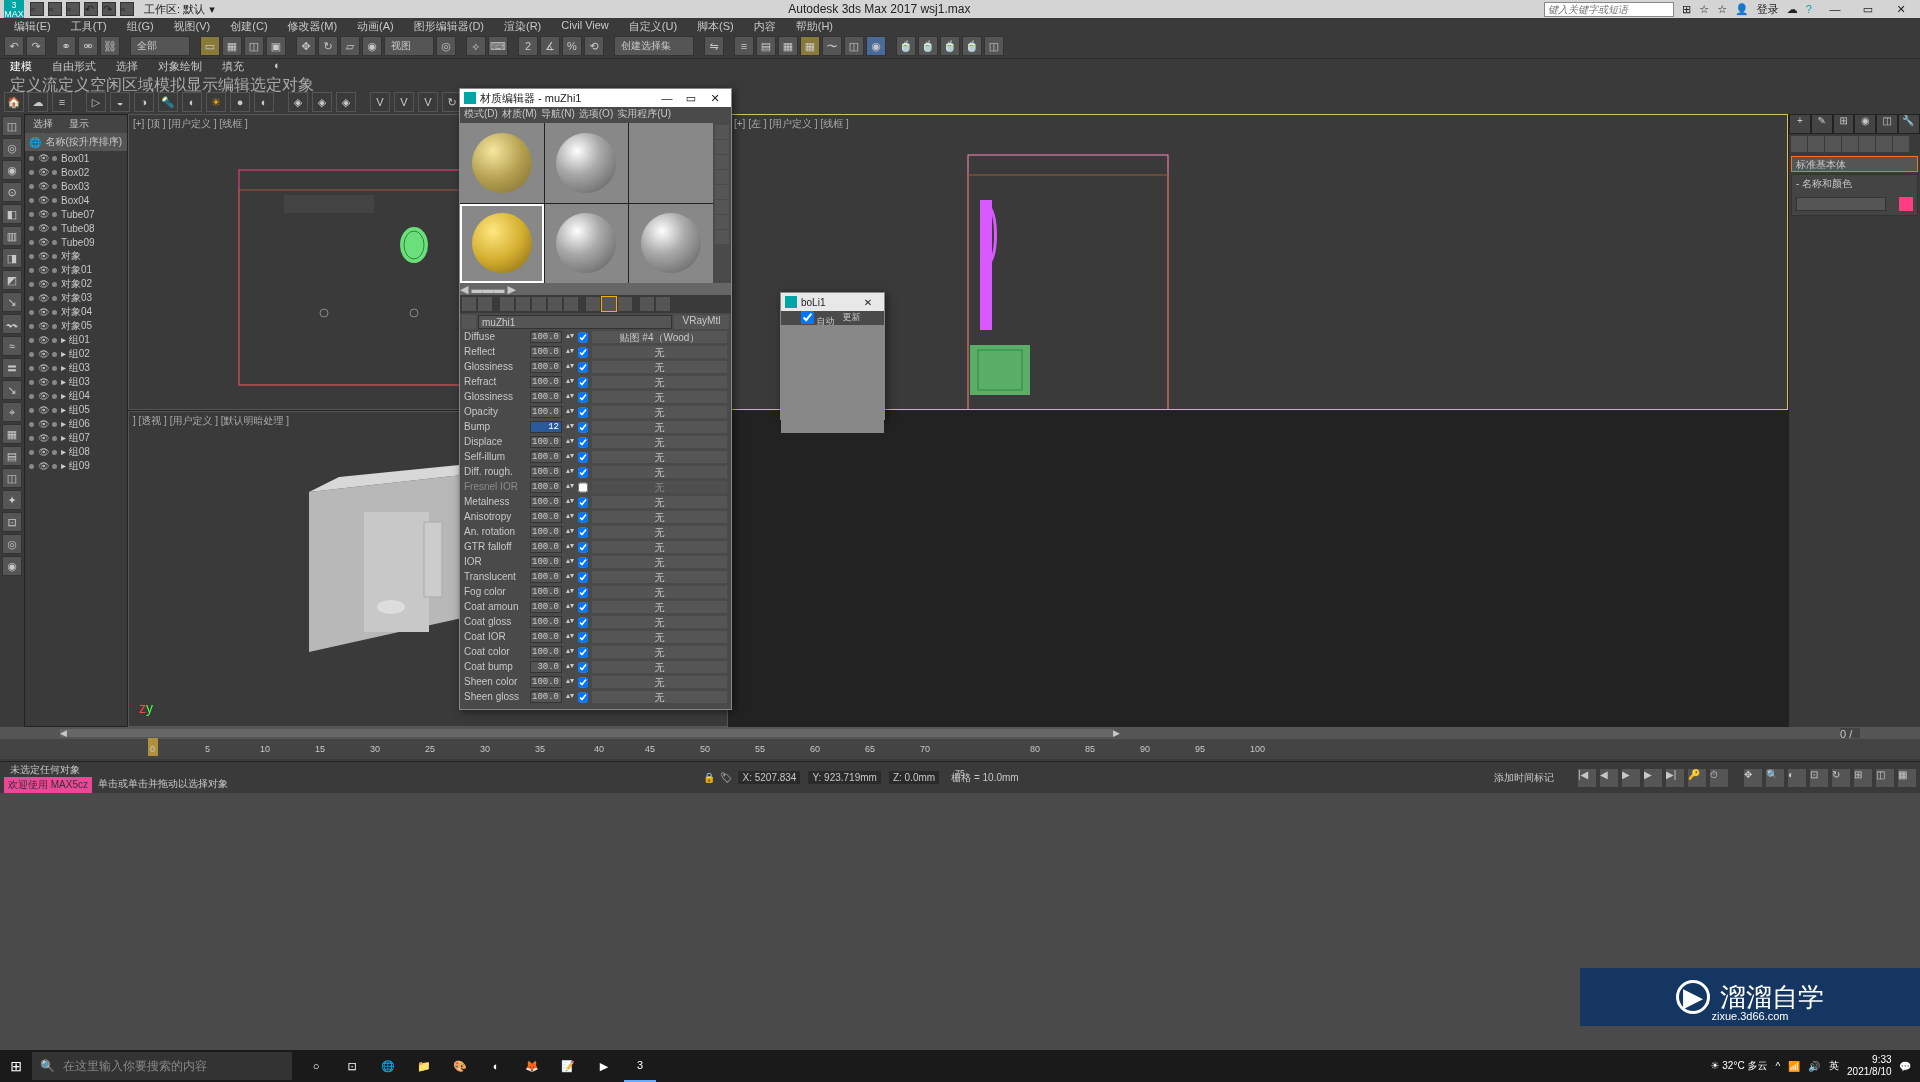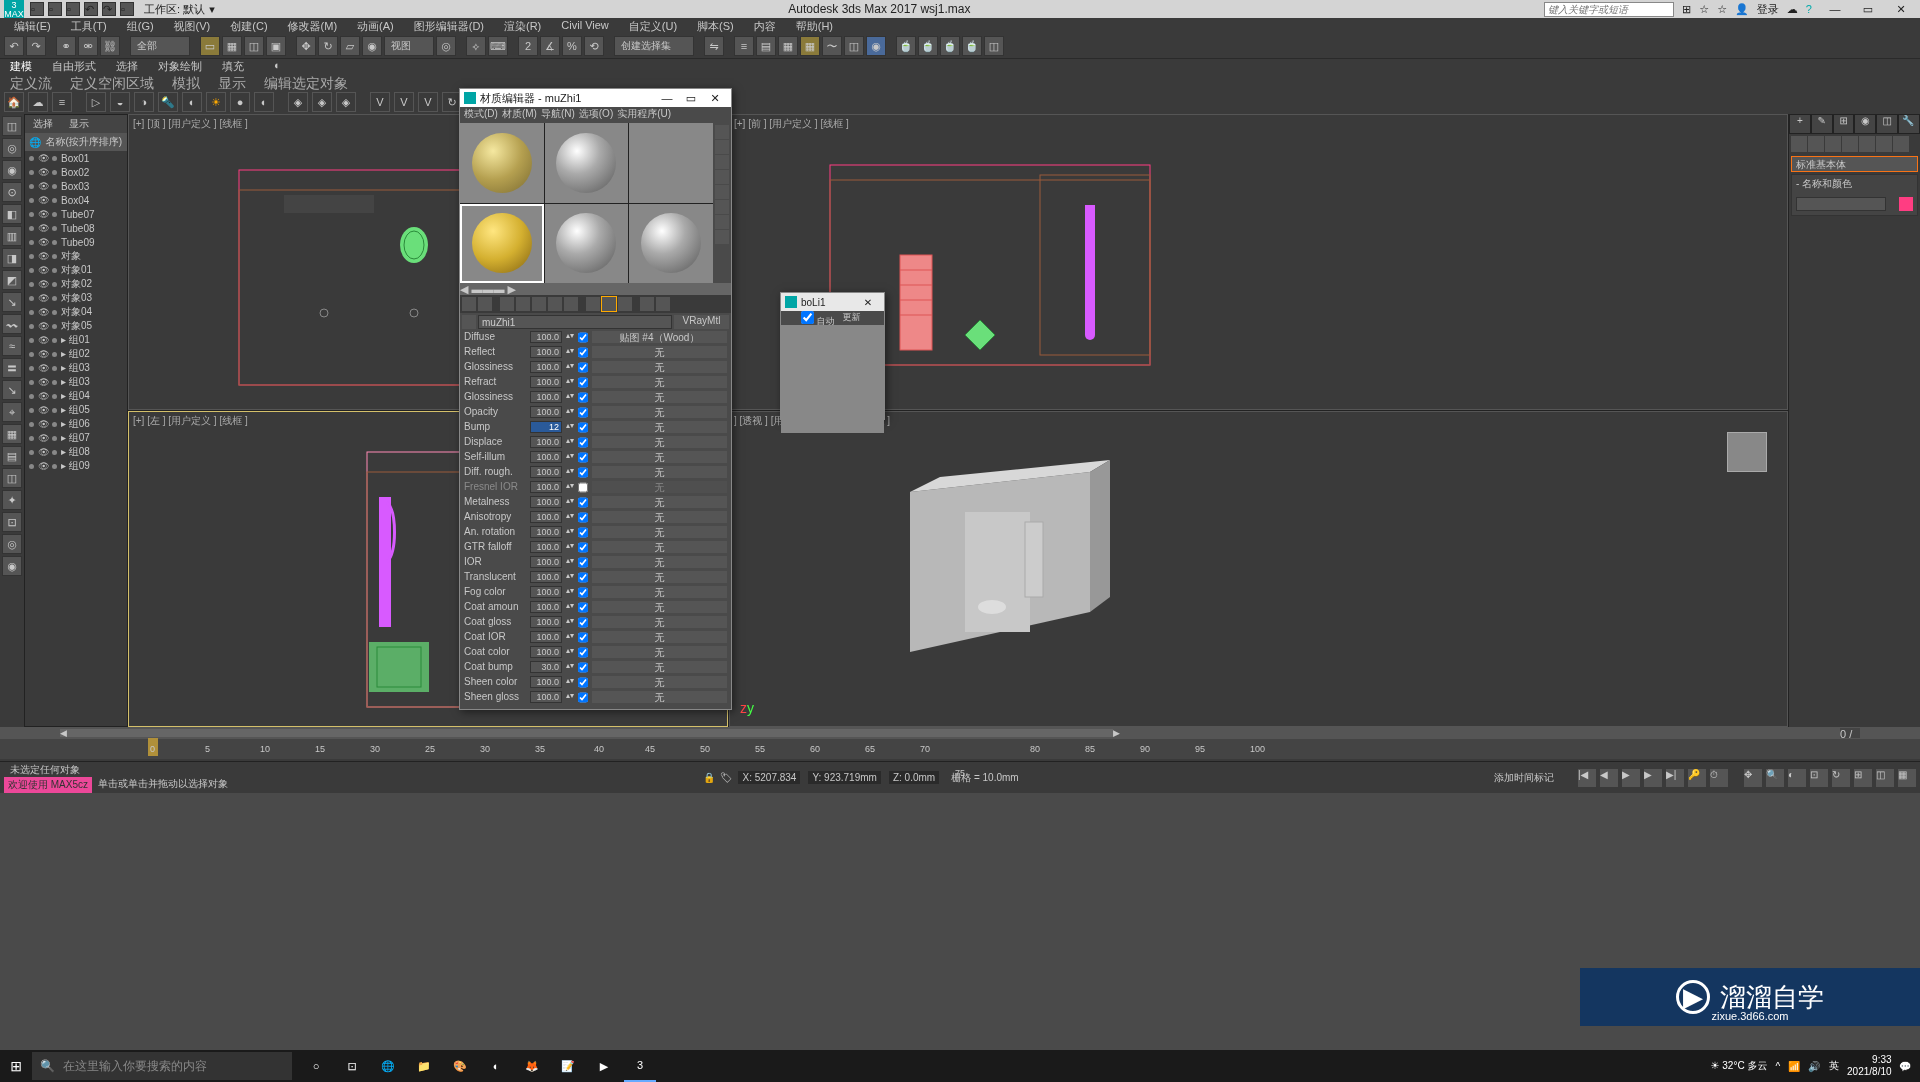--- a/index.html
+++ b/index.html
@@ -24,21 +24,21 @@
 
 .toolbar { background: #3a3a3a; display: flex; align-items: center; padding: 2px 4px; gap: 2px; border-bottom: 1px solid #2a2a2a; }
 .tb-btn { width: 20px; height: 20px; background: #555; border: 1px solid #333; display: inline-flex; align-items: center; justify-content: center; font-size: 11px; }
 .tb-dd { height: 20px; background: #555; border: 1px solid #333; padding: 0 6px; font-size: 10px; display: inline-flex; align-items: center; }
 .tb-sep { width: 6px; }
 .tb-btn.gold { background: #8a7a3a; }
 .tb-btn.blue { background: #4a6a9a; }
 
 .ribbon-tabs { height: 16px; background: #3a3a3a; display: flex; padding-left: 10px; gap: 20px; font-size: 11px; }
 .ribbon-tabs span.sel { color: #fff; }
-.sub-ribbon { height: 15px; background: #3a3a3a; display: flex; padding-left: 10px; gap: 18px; font-size: 14px; color: #aaa; }
+.sub-ribbon { height: 15px; background: #3a3a3a; display: flex; padding-left: 10px; font-size: 16px; color: #aaa; }
 
 .snap-bar { background: #3a3a3a; display: flex; align-items: center; padding: 2px 4px; gap: 4px; height: 24px; }
 .snap-bar .tb-btn { background: transparent; border: 1px solid #555; }
 
 
 .main-area { display: flex; height: 613px; }
 
 
 .left-tools { width: 24px; background: #3a3a3a; display: flex; flex-direction: column; gap: 2px; padding: 2px; }
 .left-tools .tb-btn { width: 20px; height: 20px; background: #555; }
@@ -94,21 +94,21 @@
 
 .mat-tools { height: 18px; display: flex; gap: 2px; padding: 2px; background: #3a3a3a; align-items: center; }
 .mat-tools span { width: 14px; height: 14px; background: #555; }
 .mat-name { display: flex; gap: 2px; padding: 2px; }
 .mat-name input { flex: 1; height: 14px; background: #555; border: 1px solid #333; color: #ccc; font-size: 10px; padding: 0 3px; }
 .mat-name .btn { width: 55px; height: 14px; background: #555; font-size: 10px; text-align: center; }
 
 .param-list { overflow: hidden; }
 .param-row { display: flex; align-items: flex-start; height: 15px; font-size: 10px; padding: 0 4px; gap: 4px; }
 .param-row .lbl { width: 62px; }
-.param-row .val { width: 32px; height: 12px; background: #555; border: 1px solid #333; font-size: 9px; text-align: right; padding-right: 2px; }
+.param-row .val { width: 32px; height: 12px; background: #555; border: 1px solid #333; font-size: 9px; text-align: right; padding-right: 2px; font-family: Liberation Mono, monospace; }
 .param-row .val.hl { background: #2a5a9a; color: #fff; }
 .param-row .spn { width: 8px; font-size: 8px; }
 .param-row .chk { width: 10px; }
 .param-row .map { flex: 1; text-align: center; background: #555; height: 12px; }
 
 
 .boli-dlg { left: 780px; top: 292px; width: 105px; height: 128px; }
 .boli-dlg .dlg-title { background: #e8e8e8; font-size: 10px; }
 .boli-body { display: flex; height: 108px; }
 .boli-body .prev { flex: 1; background: #888; }
@@ -461,36 +461,20 @@
     <div class="vp">
       <span class="vp-label">[+] [顶 ] [用户定义 ] [线框 ]</span>
       <svg width="100%" height="100%" style="position:absolute;top:0;left:0">
         <rect x="110" y="55" width="350" height="215" fill="none" stroke="#ff3d82"></rect>
         <rect x="110" y="75" width="350" height="195" fill="none" stroke="#9a5a3a"></rect>
         <ellipse cx="285" cy="130" rx="14" ry="18" fill="#6adf7a"></ellipse>
         <ellipse cx="285" cy="130" rx="10" ry="14" fill="none" stroke="#2a8a3a"></ellipse>
         <circle cx="195" cy="198" r="4" fill="none" stroke="#888"></circle>
         <circle cx="285" cy="198" r="4" fill="none" stroke="#888"></circle>
         <rect x="155" y="80" width="90" height="18" fill="#555" opacity="0.4"></rect>
-      </svg>
-    </div>
-    <div class="vp">
-      <span class="vp-label">[+] [前 ] [用户定义 ] [线框 ]</span>
-      <svg width="100%" height="100%" style="position:absolute;top:0;left:0">
-        <rect x="100" y="50" width="320" height="200" fill="none" stroke="#ff3d82"></rect>
-        <rect x="100" y="65" width="320" height="185" fill="none" stroke="#9a5a3a"></rect>
-        <rect x="310" y="60" width="110" height="180" fill="none" stroke="#9a5a3a"></rect>
-        <rect x="170" y="140" width="32" height="95" fill="#e88" stroke="#d55"></rect>
-        <line x1="170" y1="155" x2="202" y2="155" stroke="#d55"></line>
-          <line x1="170" y1="170" x2="202" y2="170" stroke="#d55"></line>
-          <line x1="170" y1="185" x2="202" y2="185" stroke="#d55"></line>
-          <line x1="170" y1="200" x2="202" y2="200" stroke="#d55"></line>
-        <path d="M250 205 L265 220 L250 235 L235 220 Z" fill="#6adf7a" stroke="#2a8a3a"></path>
-        <rect x="355" y="90" width="10" height="130" fill="#d85aff"></rect>
-        <circle cx="360" cy="220" r="5" fill="#d85aff"></circle>
       </svg>
     </div>
     <div class="vp active">
       <span class="vp-label">[+] [左 ] [用户定义 ] [线框 ]</span>
       <svg width="100%" height="100%" style="position:absolute;top:0;left:0">
         <rect x="238" y="40" width="200" height="255" fill="none" stroke="#ff8ab5"></rect>
         <rect x="238" y="60" width="200" height="235" fill="none" stroke="#9a5a3a"></rect>
         <rect x="250" y="85" width="12" height="130" fill="#d85aff"></rect>
         <path d="M258 90 C268 100 268 140 258 150" fill="none" stroke="#d85aff" stroke-width="3"></path>
         <rect x="240" y="230" width="60" height="50" fill="#6adf7a" opacity="0.7"></rect>

